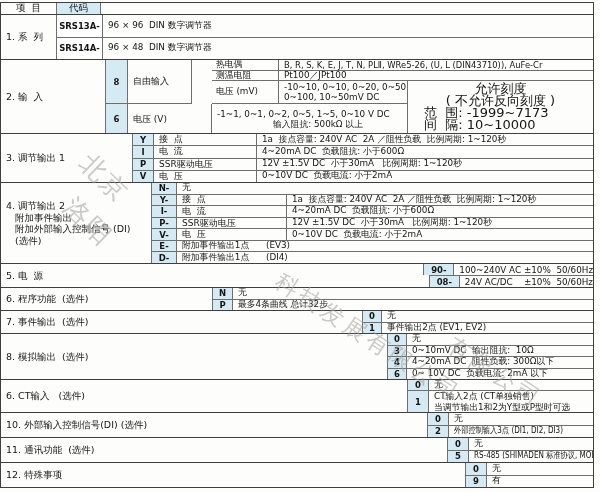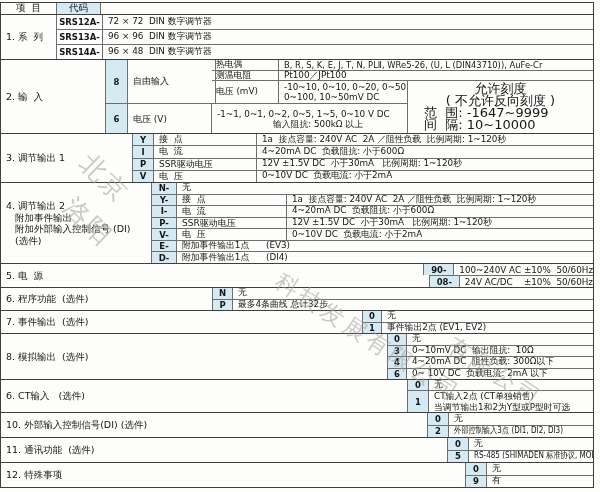--- a/index.html
+++ b/index.html
@@ -64,21 +64,21 @@
         <div class="hdr-cell hdr-item">项  目</div>
         <div class="hdr-cell hdr-code">代码</div>
       </div>
     </div>
 
     <div class="band" style="top:56px;height:74px;">
       <div class="item-label">
         <div>2. 输  入</div>
       </div>
       <div class="abs b2-codebox" style="left:104px;top:0;width:23px;height:44px;border-bottom:1px solid #6e6e6e;">8</div>
-      <div class="abs b2-cell" style="left:127px;top:0;width:88px;height:44px;border-bottom:1px solid #6e6e6e;">自由输入</div>
+      <div class="abs b2-cell" style="left:127px;top:0;width:64px;height:44px;border-bottom:1px solid #6e6e6e;">自由输入</div>
       <div class="abs b2-codebox" style="left:104px;top:44px;width:23px;height:30px;">6</div>
       <div class="abs b2-cell" style="left:127px;top:44px;width:84px;height:30px;">电压 (V)</div>
 
       <div class="abs b2-row" style="left:211px;top:0;right:0;height:11px;border-bottom:1px solid #6e6e6e;">
         <div class="b2-sub">热电偶</div>
         <div class="b2-val" style="font-size:8.4px;">B, R, S, K, E, J, T, N, PLⅡ, WRe5-26, (U, L (DIN43710)), AuFe-Cr</div>
       </div>
       <div class="abs b2-row" style="left:211px;top:11px;right:0;height:10px;border-bottom:1px solid #6e6e6e;">
         <div class="b2-sub">测温电阻</div>
         <div class="b2-val">Pt100／JPt100</div>
@@ -92,32 +92,28 @@
       </div>
       <div class="abs b2-row" style="left:211px;top:44px;width:195px;height:30px;">
         <div class="b2-2l">
           <span>-1~1, 0~1, 0~2, 0~5, 1~5, 0~10 V DC</span>
           <span style="padding-left:8px;margin-left:48px;">输入阻抗: 500kΩ 以上</span>
         </div>
       </div>
       <div class="abs scale-cell" style="left:406px;top:21px;right:0;bottom:0;">
         <div class="scale-c">允许刻度</div>
         <div class="scale-c">( 不允许反向刻度 )</div>
-        <div class="scale-l">范  围: -1647~9999</div>
+        <div class="scale-l">范  围: -1999~7173</div>
         <div class="scale-l">间  隔: 10~10000</div>
       </div>
     </div>
 
   <div class="band" style="top: 11px; height: 45px;">
         <div class="item-label"><div>1. 系  列</div></div>
         <div class="options" style="left: 55px;">
-          <div class="opt-row">
-            <div class="opt-code white" style="width: 45px;">SRS12A-</div>
-            <div class="opt-spec">72 × 72  DIN 数字调节器</div>
-          </div>
           <div class="opt-row">
             <div class="opt-code white" style="width: 45px;">SRS13A-</div>
             <div class="opt-spec">96 × 96  DIN 数字调节器</div>
           </div>
           <div class="opt-row">
             <div class="opt-code white" style="width: 45px;">SRS14A-</div>
             <div class="opt-spec">96 × 48  DIN 数字调节器</div>
           </div>
         </div>
       </div>

